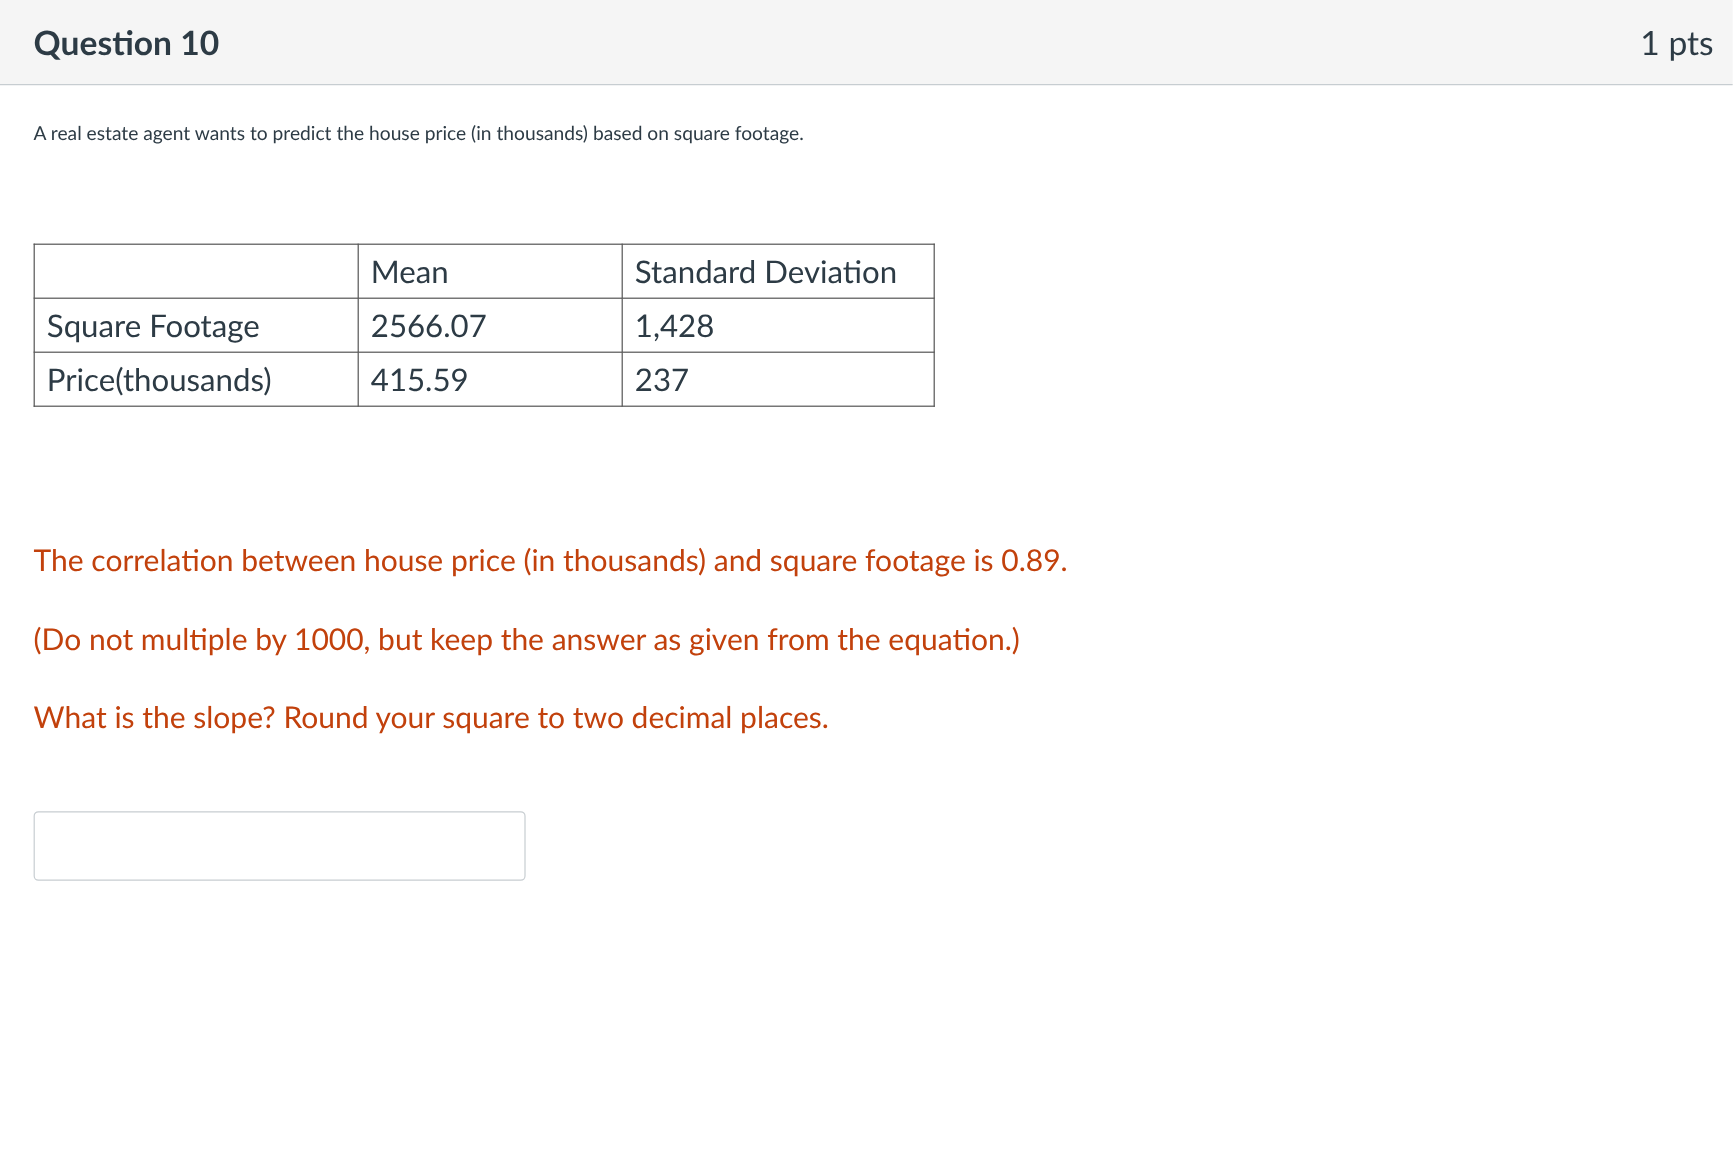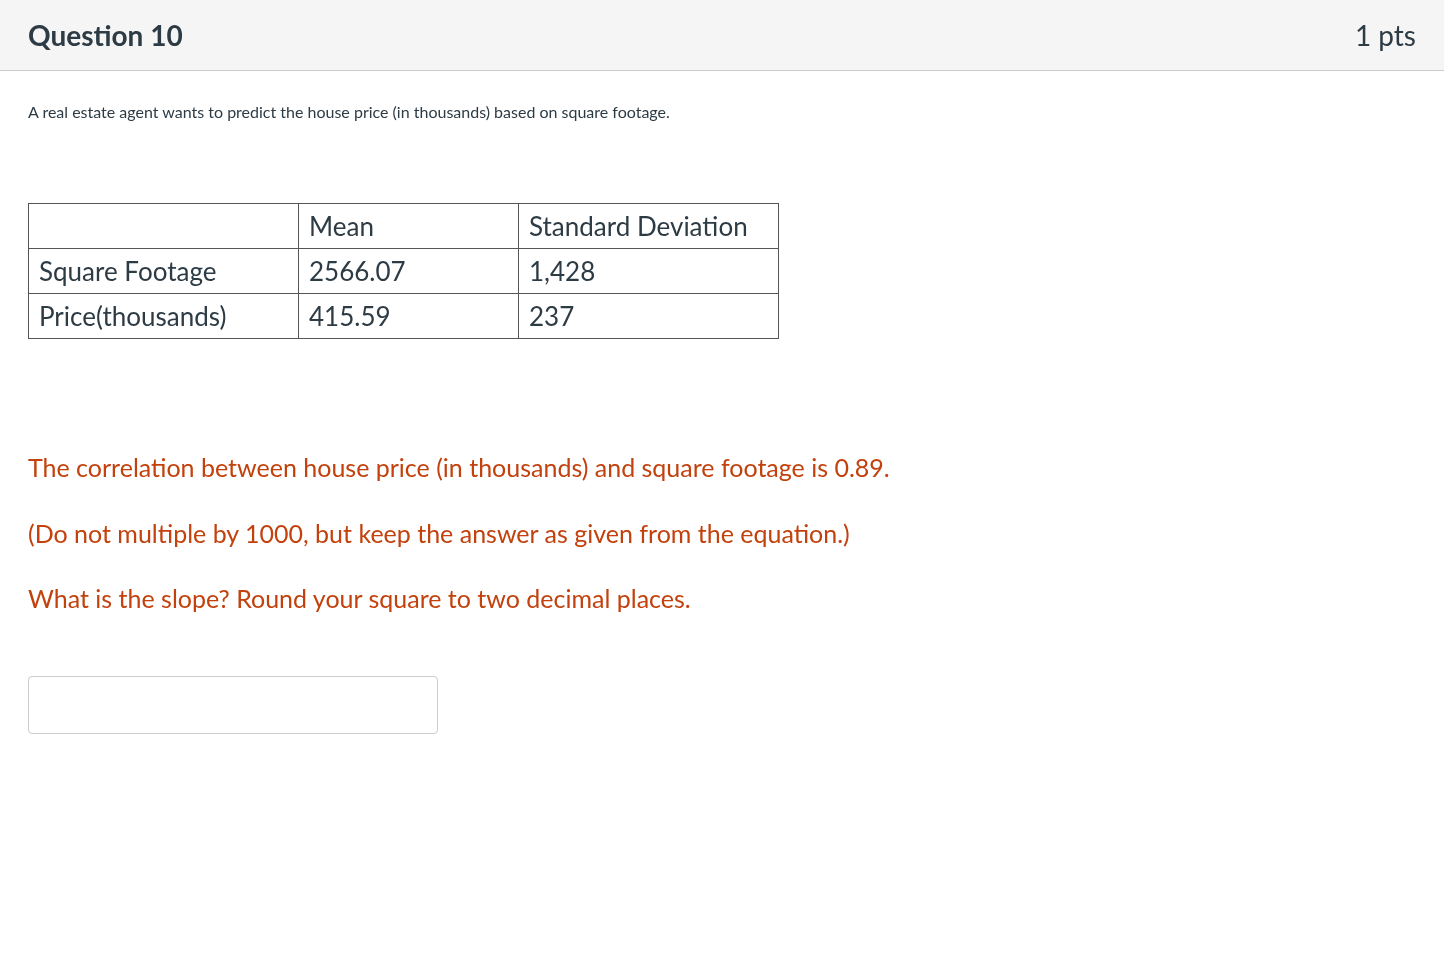--- a/index.html
+++ b/index.html
@@ -9,21 +9,21 @@
     }
     body {
       font-family: "Lato", "Helvetica Neue", Helvetica, Arial, sans-serif;
       color: #2d3b45;
       background: #fff;
       width: 1444px;
     }
     .question-header {
       background: #f5f5f5;
       border-bottom: 1px solid #c7cdd1;
-      padding: 18px 28px 18px 28px;
+      padding: 18px 16px 18px 28px;
       display: flex;
       justify-content: space-between;
       align-items: flex-start;
     }
     .question-title {
       font-size: 28px;
       font-weight: 700;
       color: #2d3b45;
     }
     .question-points {

